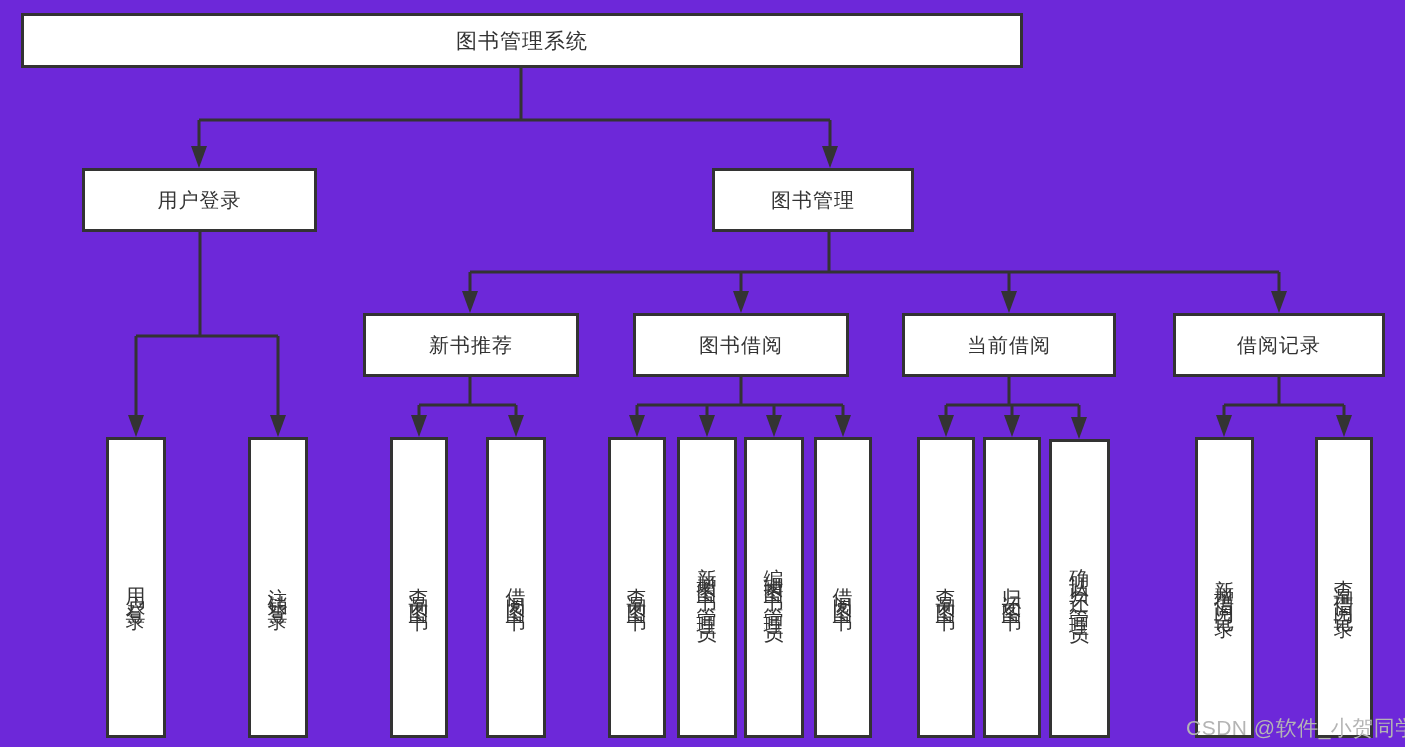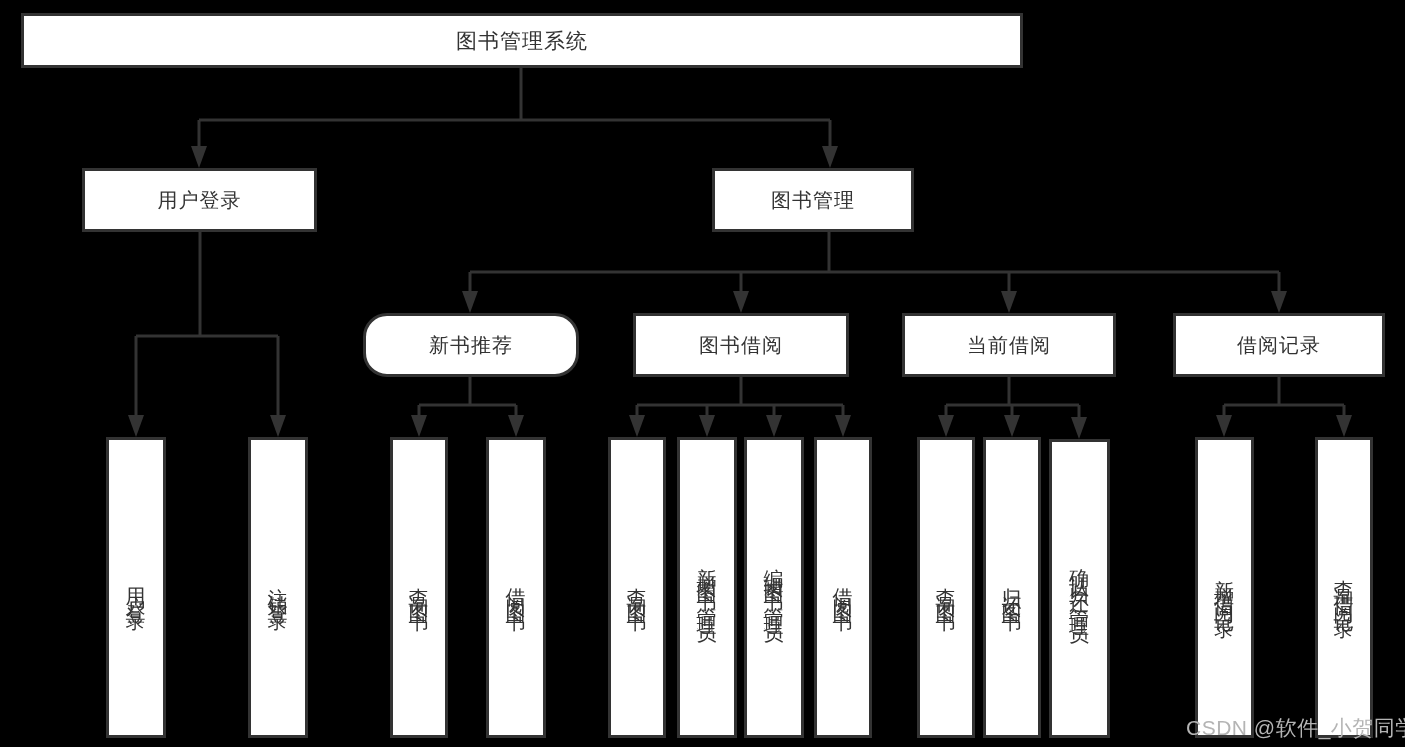--- a/index.html
+++ b/index.html
@@ -1,20 +1,20 @@
 <!DOCTYPE html>
 <html><head>
 <meta charset="utf-8">
 <style>
   html, body { margin: 0; padding: 0; background: #ffffff; }
   #canvas {
     position: relative;
     width: 1405px;
     height: 747px;
-    background: #000000;
+    background: #6d28d9;
     font-family: "Liberation Sans", sans-serif;
     overflow: hidden;
   }
   #connectors {
     position: absolute;
     left: 0; top: 0;
     width: 1405px; height: 747px;
     pointer-events: none;
   }
   .box {
@@ -95,21 +95,21 @@
       <polygon points="1216,415 1232,415 1224,437"></polygon>
       <polygon points="1336,415 1352,415 1344,437"></polygon>
     </g>
   </svg>
 
   <div class="box" style="left:21px; top:13px; width:1002px; height:55px; font-size:21px;">图书管理系统</div>
 
   <div class="box" style="left:82px; top:168px; width:235px; height:64px;">用户登录</div>
   <div class="box" style="left:712px; top:168px; width:202px; height:64px;">图书管理</div>
 
-  <div class="box" style="left:363px; top:313px; width:216px; height:64px;border-radius:24px;">新书推荐</div>
+  <div class="box" style="left:363px; top:313px; width:216px; height:64px;">新书推荐</div>
   <div class="box" style="left:902px; top:313px; width:214px; height:64px;">当前借阅</div>
   <div class="box" style="left:633px; top:313px; width:216px; height:64px;">图书借阅</div>
   <div class="box" style="left:1173px; top:313px; width:212px; height:64px;">借阅记录</div>
 
   <div class="vbox" style="left:106px; top:437px; width:60px; height:301px;">
     <span>用户登录</span>
   </div>
   <div class="vbox" style="left:248px; top:437px; width:60px; height:301px;">
     <span>注销登录</span>
   </div>

